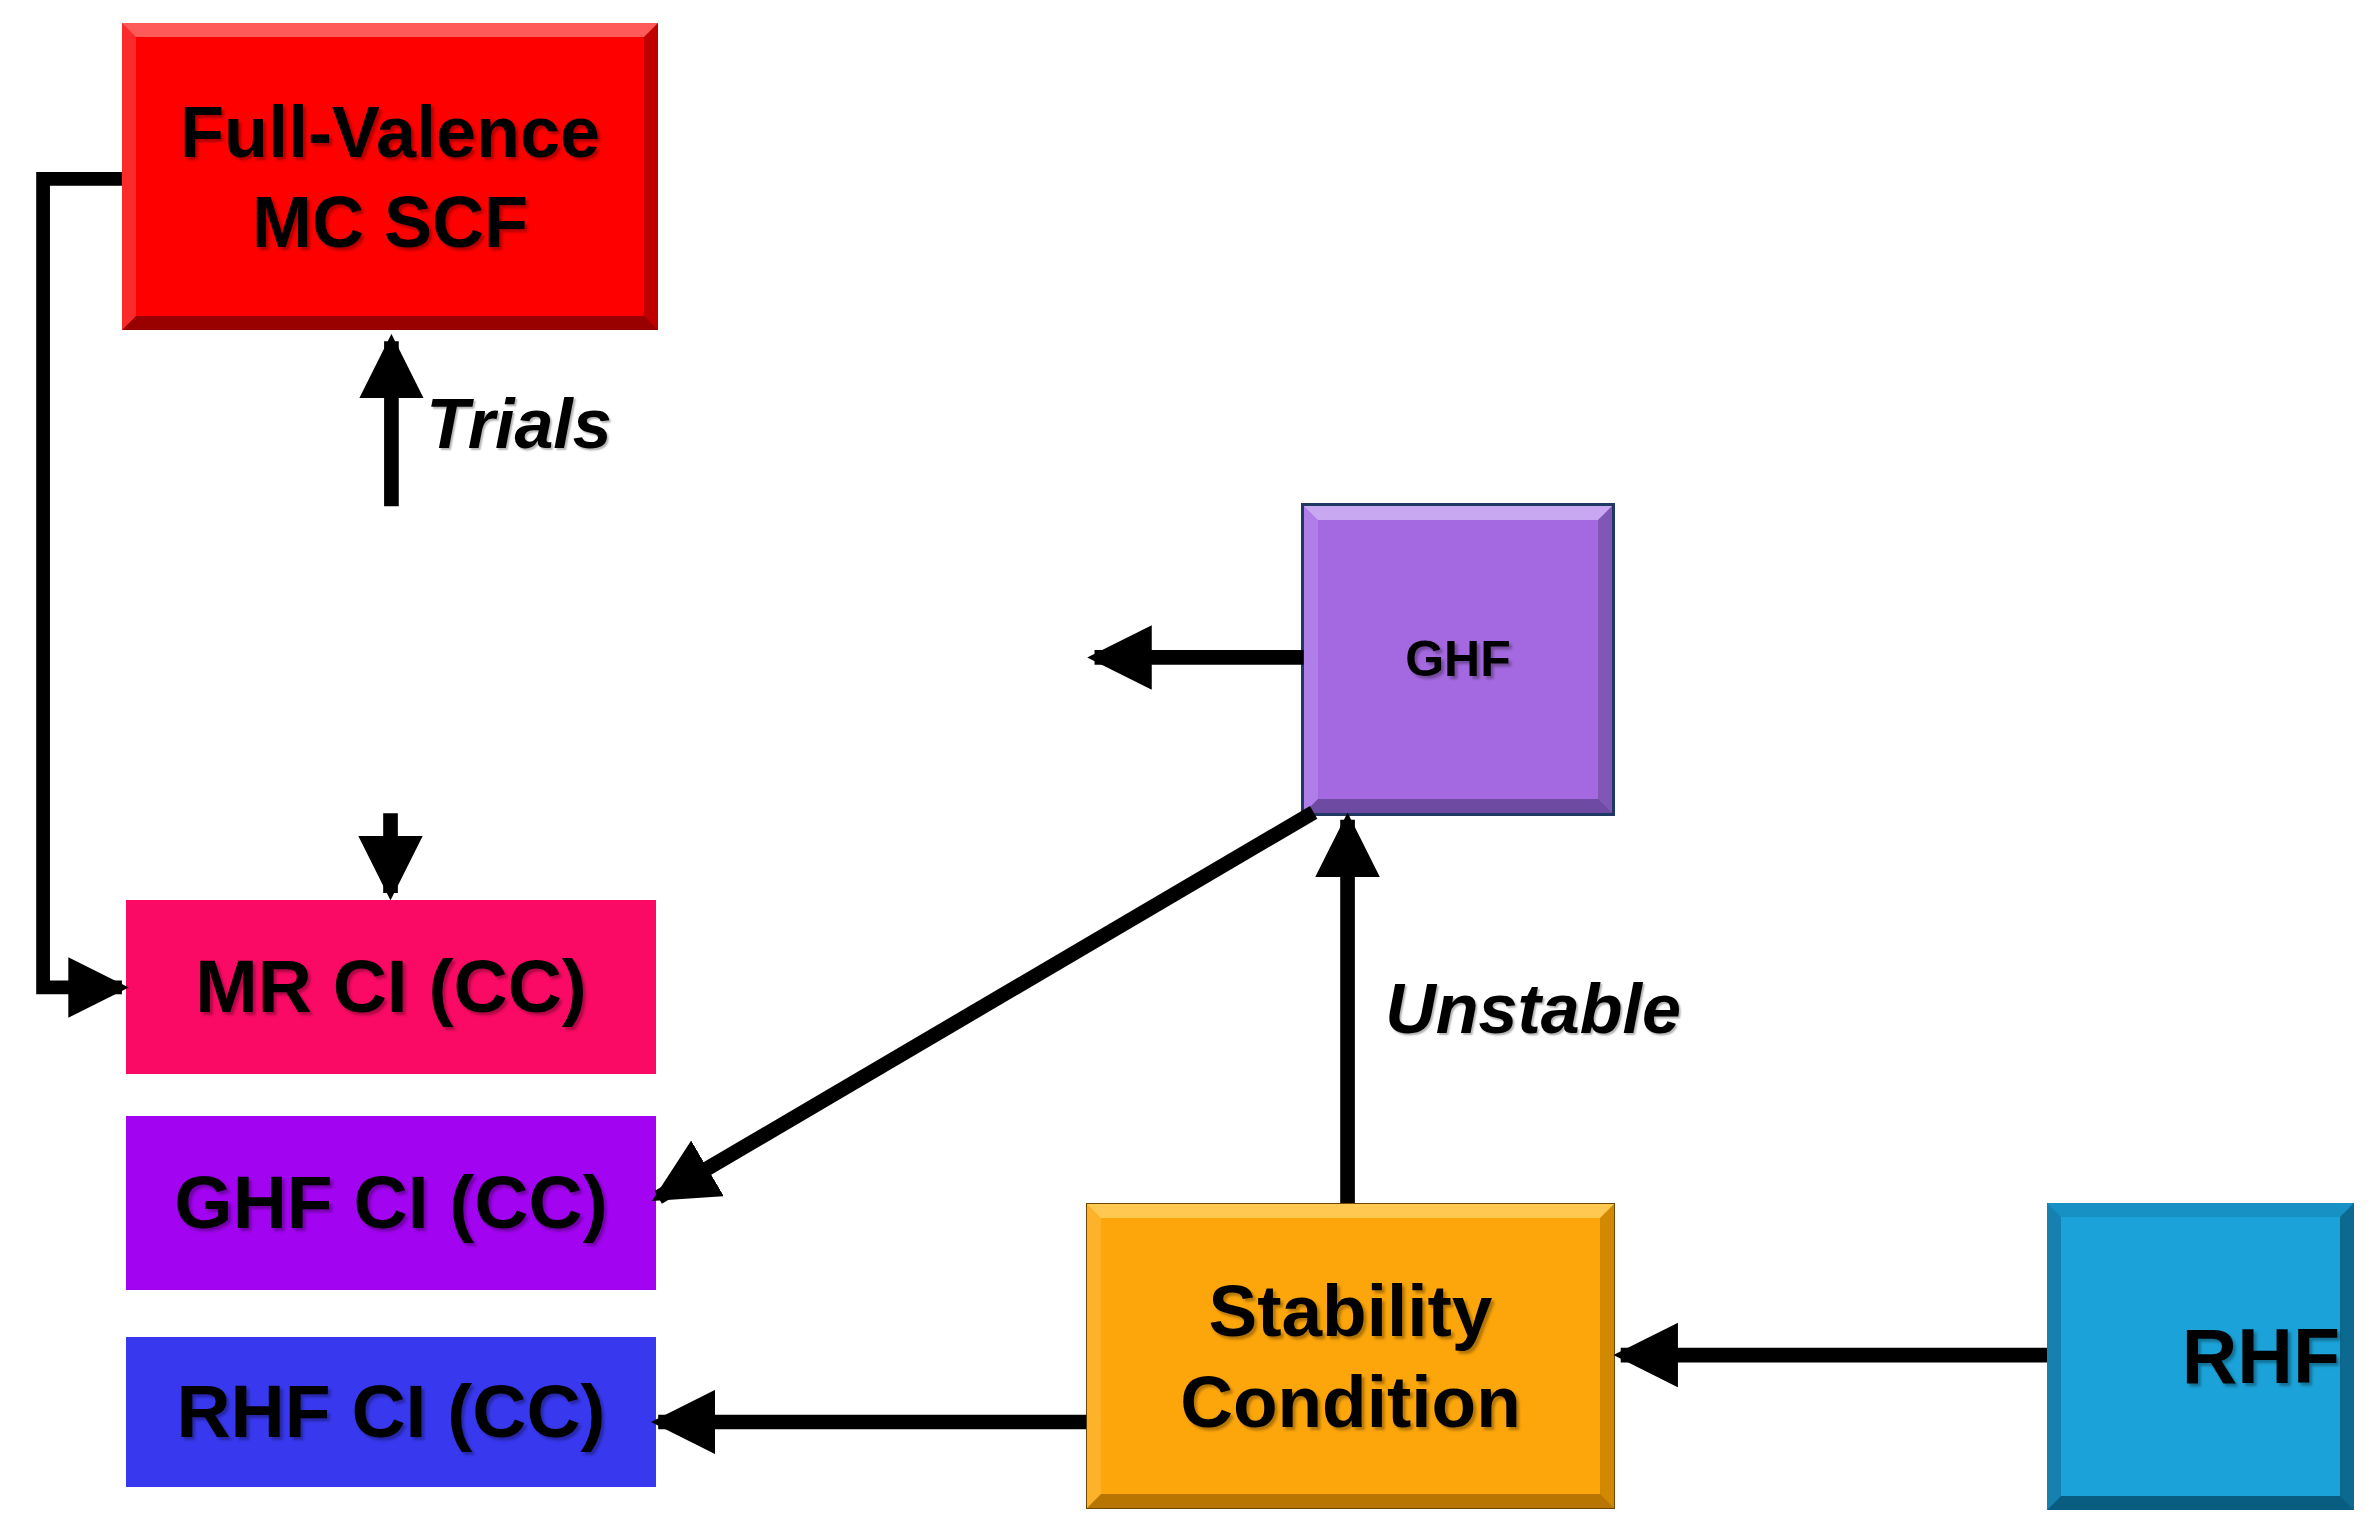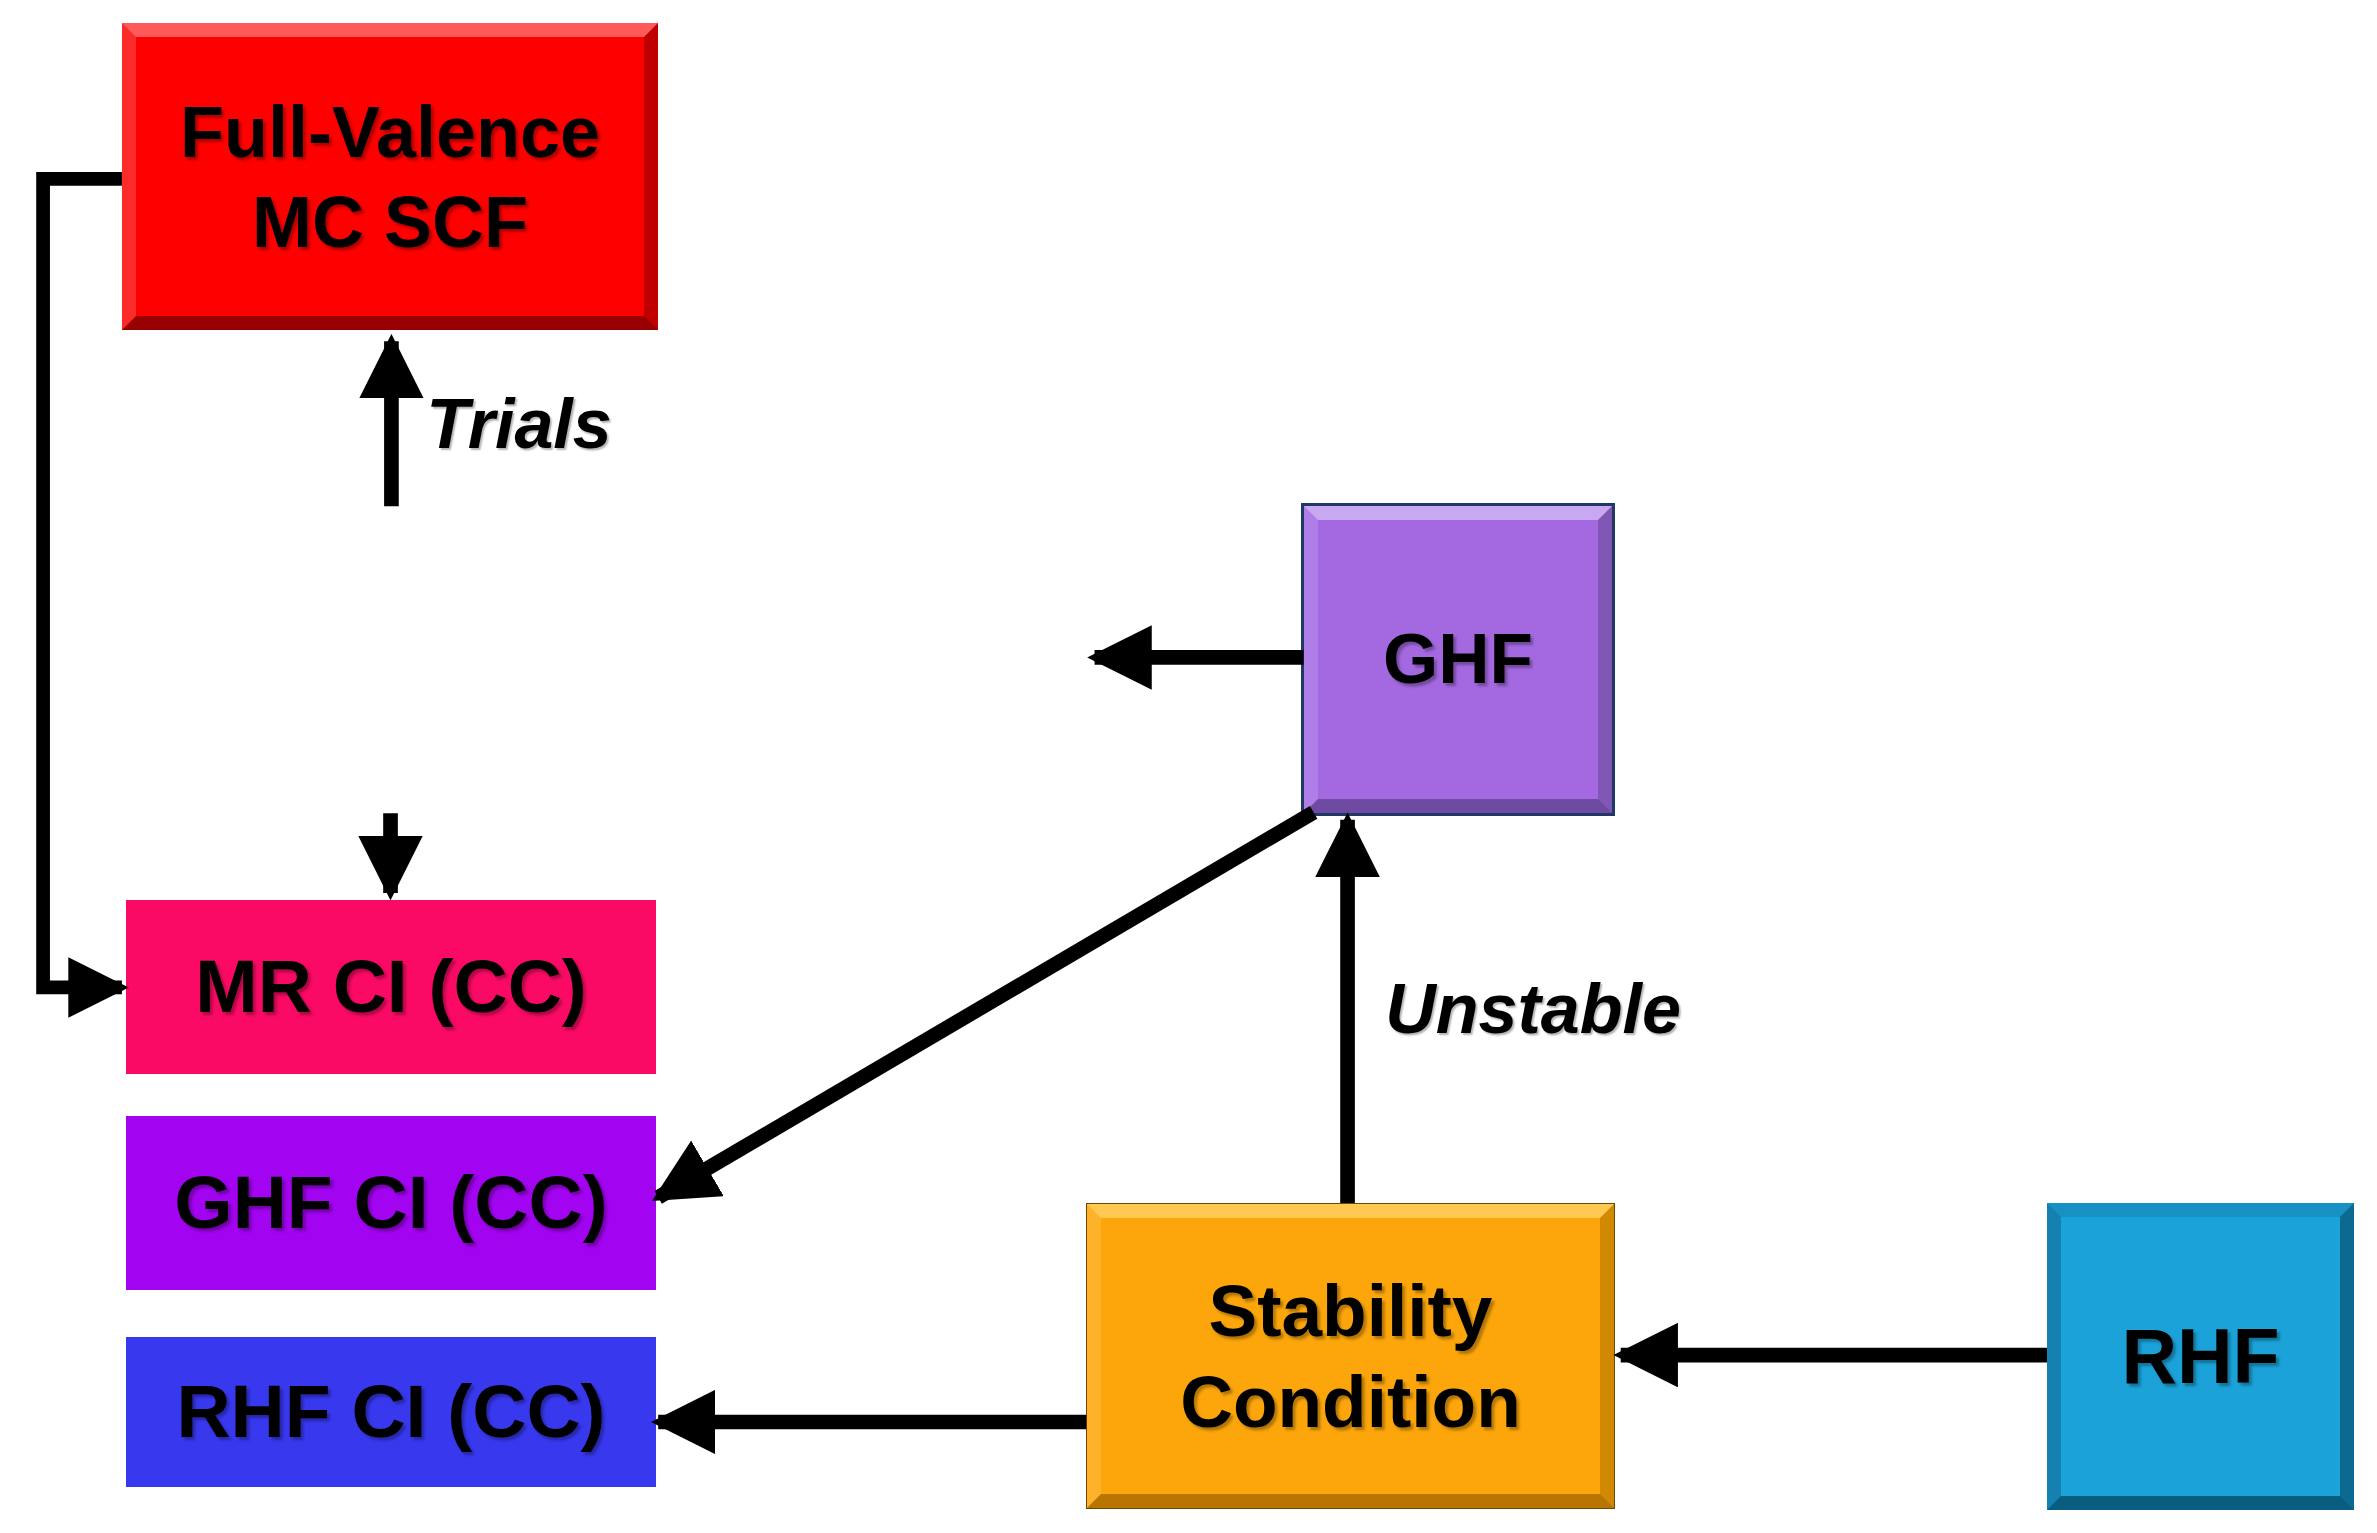--- a/index.html
+++ b/index.html
@@ -31,21 +31,21 @@
   
   .no { left: 123px; top: 506px; width: 964px; height: 307px; font-size: 72px;
         border-color: #37EC37 #089708 #077807 #0CBF0C; }
   
   .mrci { left: 126px; top: 900px; width: 530px; height: 174px; font-size: 75px; text-align: center; }
   
   .ghfci { left: 126px; top: 1116px; width: 530px; height: 174px; font-size: 75px; text-align: center; }
   
   .rhfci { left: 126px; top: 1337px; width: 530px; height: 150px; font-size: 75px; }
   
-  .ghf { left: 1304px; top: 506px; width: 308px; height: 307px; font-size: 71px;
+  .ghf { left: 1304px; top: 506px; width: 308px; height: 307px; font-size: 50px;
          border-color: #C9A8F2 #8157B5 #6F4AA3 #B07EE8; outline: 3.7px solid #1F3864; }
   
   .stab { left: 1087px; top: 1204px; width: 527px; height: 304px; font-size: 73px;
           border-color: #FFC850 #D18803 #B97501 #FDB22A; outline: 1.8px solid #6E4705; }
   
   .rhf { left: 2047px; top: 1203px; width: 307px; height: 307px; font-size: 77px;
          border-color: #1790C3 #0C6A90 #085D80 #1581B1; }
 
   .arrows { position: absolute; left: 0; top: 0; width: 2377px; height: 1534px; pointer-events: none; }
 
@@ -92,21 +92,21 @@
     <div class="lbl">GHF</div>
   </div>
 
   <div class="box bevel stab" style="background-color: rgb(252, 166, 11);">
     <div class="lbl">
       <span class="ln">Stability</span>
       <span class="ln">Condition</span>
     </div>
   </div>
 
-  <div class="box bevel rhf" style="background-color: rgb(27, 162, 216);">
+  <div class="box bevel rhf" style="background-color: rgb(27, 162, 216); justify-content: flex-end;">
     <div class="lbl">RHF</div>
   </div>
 
   <svg class="arrows" viewBox="0 0 2593 1673" xmlns="http://www.w3.org/2000/svg">
     <defs>
       <marker id="ah" markerWidth="4.4" markerHeight="4.4" refX="3.9" refY="2.2" orient="auto" markerUnits="strokeWidth">
         <path d="M0,0 L4.4,2.2 L0,4.4 z" fill="#000000"></path>
       </marker>
     </defs>
     <g fill="none" stroke-width="16" style="stroke: rgb(0, 0, 0);">

